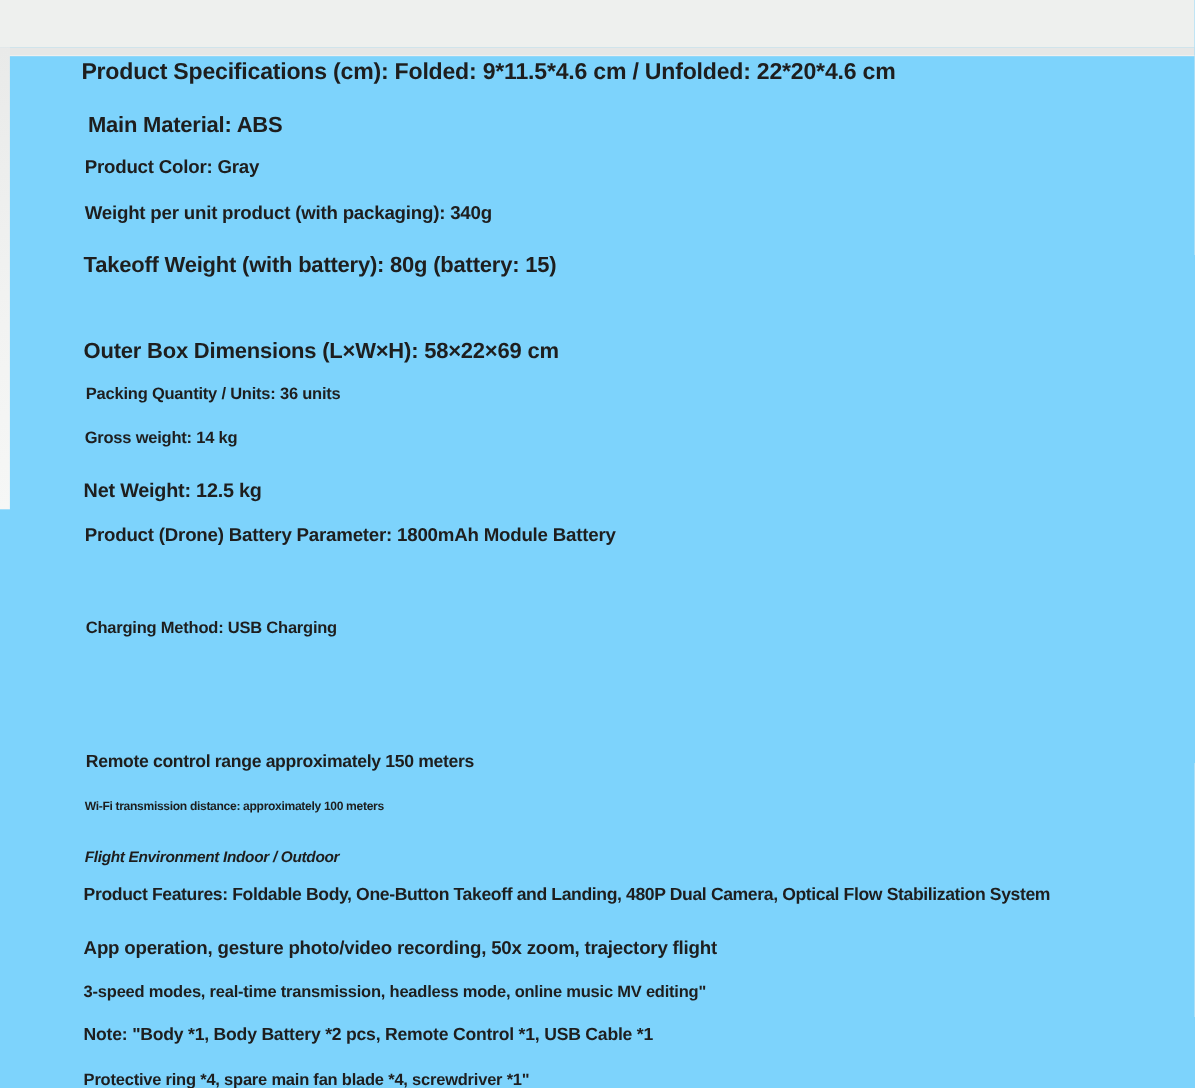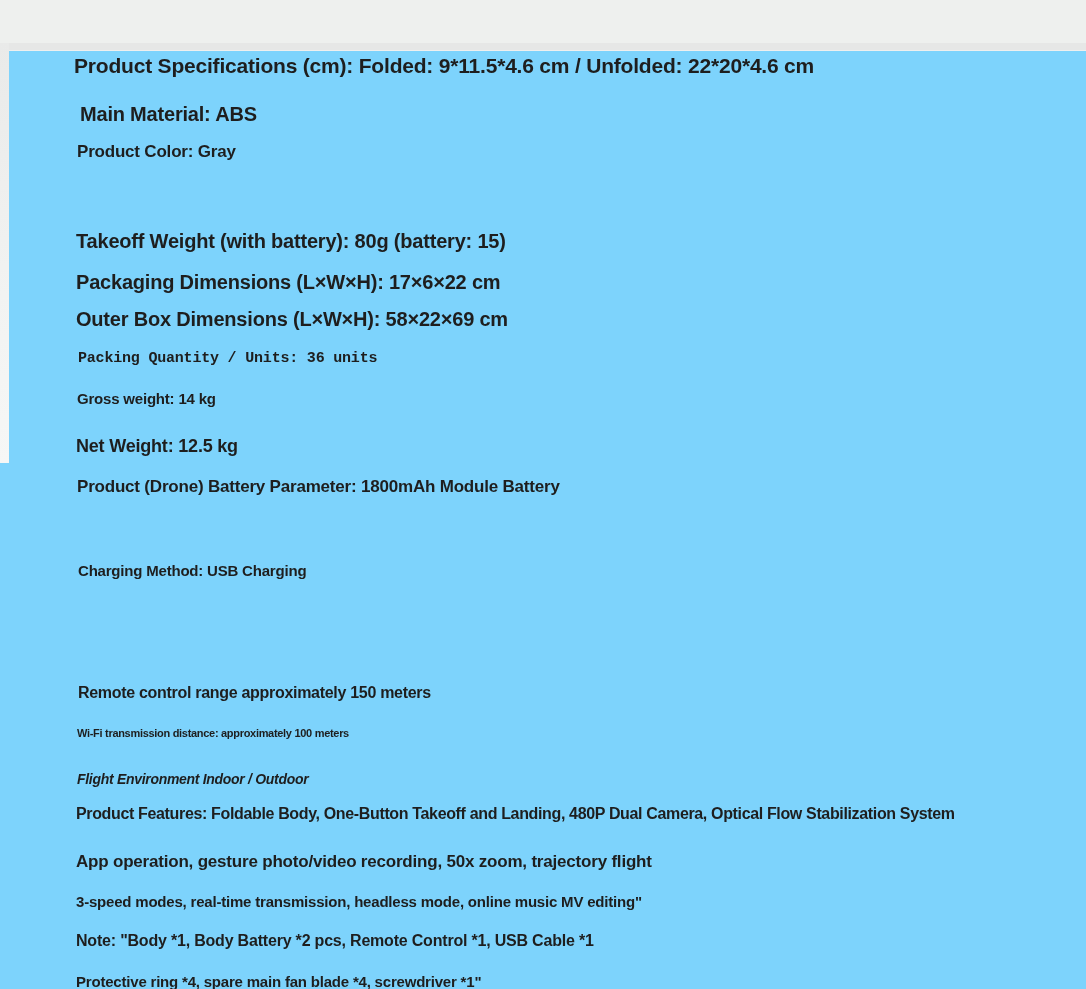--- a/index.html
+++ b/index.html
@@ -46,21 +46,21 @@
     color: #1e1e1e;
   }
   
   .l0  { top: 11px;  left: 74px; font-size: 21px; }
   .l1  { top: 60px;  left: 80px; font-size: 20px; }
   .l2  { top: 99px;  left: 77px; font-size: 17px; }
   .l3  { top: 141px; left: 77px; font-size: 17px; }
   .l4  { top: 187px; left: 76px; font-size: 20px; }
   .l5  { top: 228px; left: 76px; font-size: 20px; }
   .l6  { top: 265px; left: 76px; font-size: 20px; }
-  .l7  { top: 307px; left: 78px; font-size: 15px; font-family: Liberation Mono, monospace; }
+  .l7  { top: 307px; left: 78px; font-size: 15px; }
   .l8  { top: 347px; left: 77px; font-size: 15px; }
   .l9  { top: 393px; left: 76px; font-size: 18px; }
   .l10 { top: 434px; left: 77px; font-size: 17px; }
   .l11 { top: 477px; left: 78px; font-size: 16px; letter-spacing: -0.4px; }
   .l12 { top: 519px; left: 78px; font-size: 15px; }
   .l13 { top: 560px; left: 80px; font-size: 14px; }
   .l14 { top: 600px; left: 76px; font-size: 19px; }
   .l15 { top: 641px; left: 78px; font-size: 16px; letter-spacing: -0.3px; }
   .l16 { top: 684px; left: 77px; font-size: 11px; letter-spacing: -0.3px; }
   .l17 { top: 728px; left: 77px; font-size: 14px; letter-spacing: -0.3px; font-style: italic; }
@@ -73,22 +73,22 @@
 </head>
 <body>
 
 <div class="sheet">
   <div class="top-edge"></div>
   <div class="left-edge"></div>
 
   <div class="spec-line l0">Product Specifications (cm): Folded: 9*11.5*4.6 cm / Unfolded: 22*20*4.6 cm</div>
   <div class="spec-line l1">Main Material: ABS</div>
   <div class="spec-line l2">Product Color: Gray</div>
+  <div class="spec-line l3">Weight per unit product (with packaging): 340g</div>
   <div class="spec-line l4">Takeoff Weight (with battery): 80g (battery: 15)</div>
-  <div class="spec-line l5">Packaging Dimensions (L×W×H): 17×6×22 cm</div>
   <div class="spec-line l6">Outer Box Dimensions (L×W×H): 58×22×69 cm</div>
   <div class="spec-line l7">Packing Quantity / Units: 36 units</div>
   <div class="spec-line l8">Gross weight: 14 kg</div>
   <div class="spec-line l9">Net Weight: 12.5 kg</div>
   <div class="spec-line l10">Product (Drone) Battery Parameter: 1800mAh Module Battery</div>
   <div class="spec-line l12">Charging Method: USB Charging</div>
   <div class="spec-line l15">Remote control range approximately 150 meters</div>
   <div class="spec-line l16">Wi-Fi transmission distance: approximately 100 meters</div>
   <div class="spec-line l17">Flight Environment Indoor / Outdoor</div>
   <div class="spec-line l18">Product Features: Foldable Body, One-Button Takeoff and Landing, 480P Dual Camera, Optical Flow Stabilization System</div>

